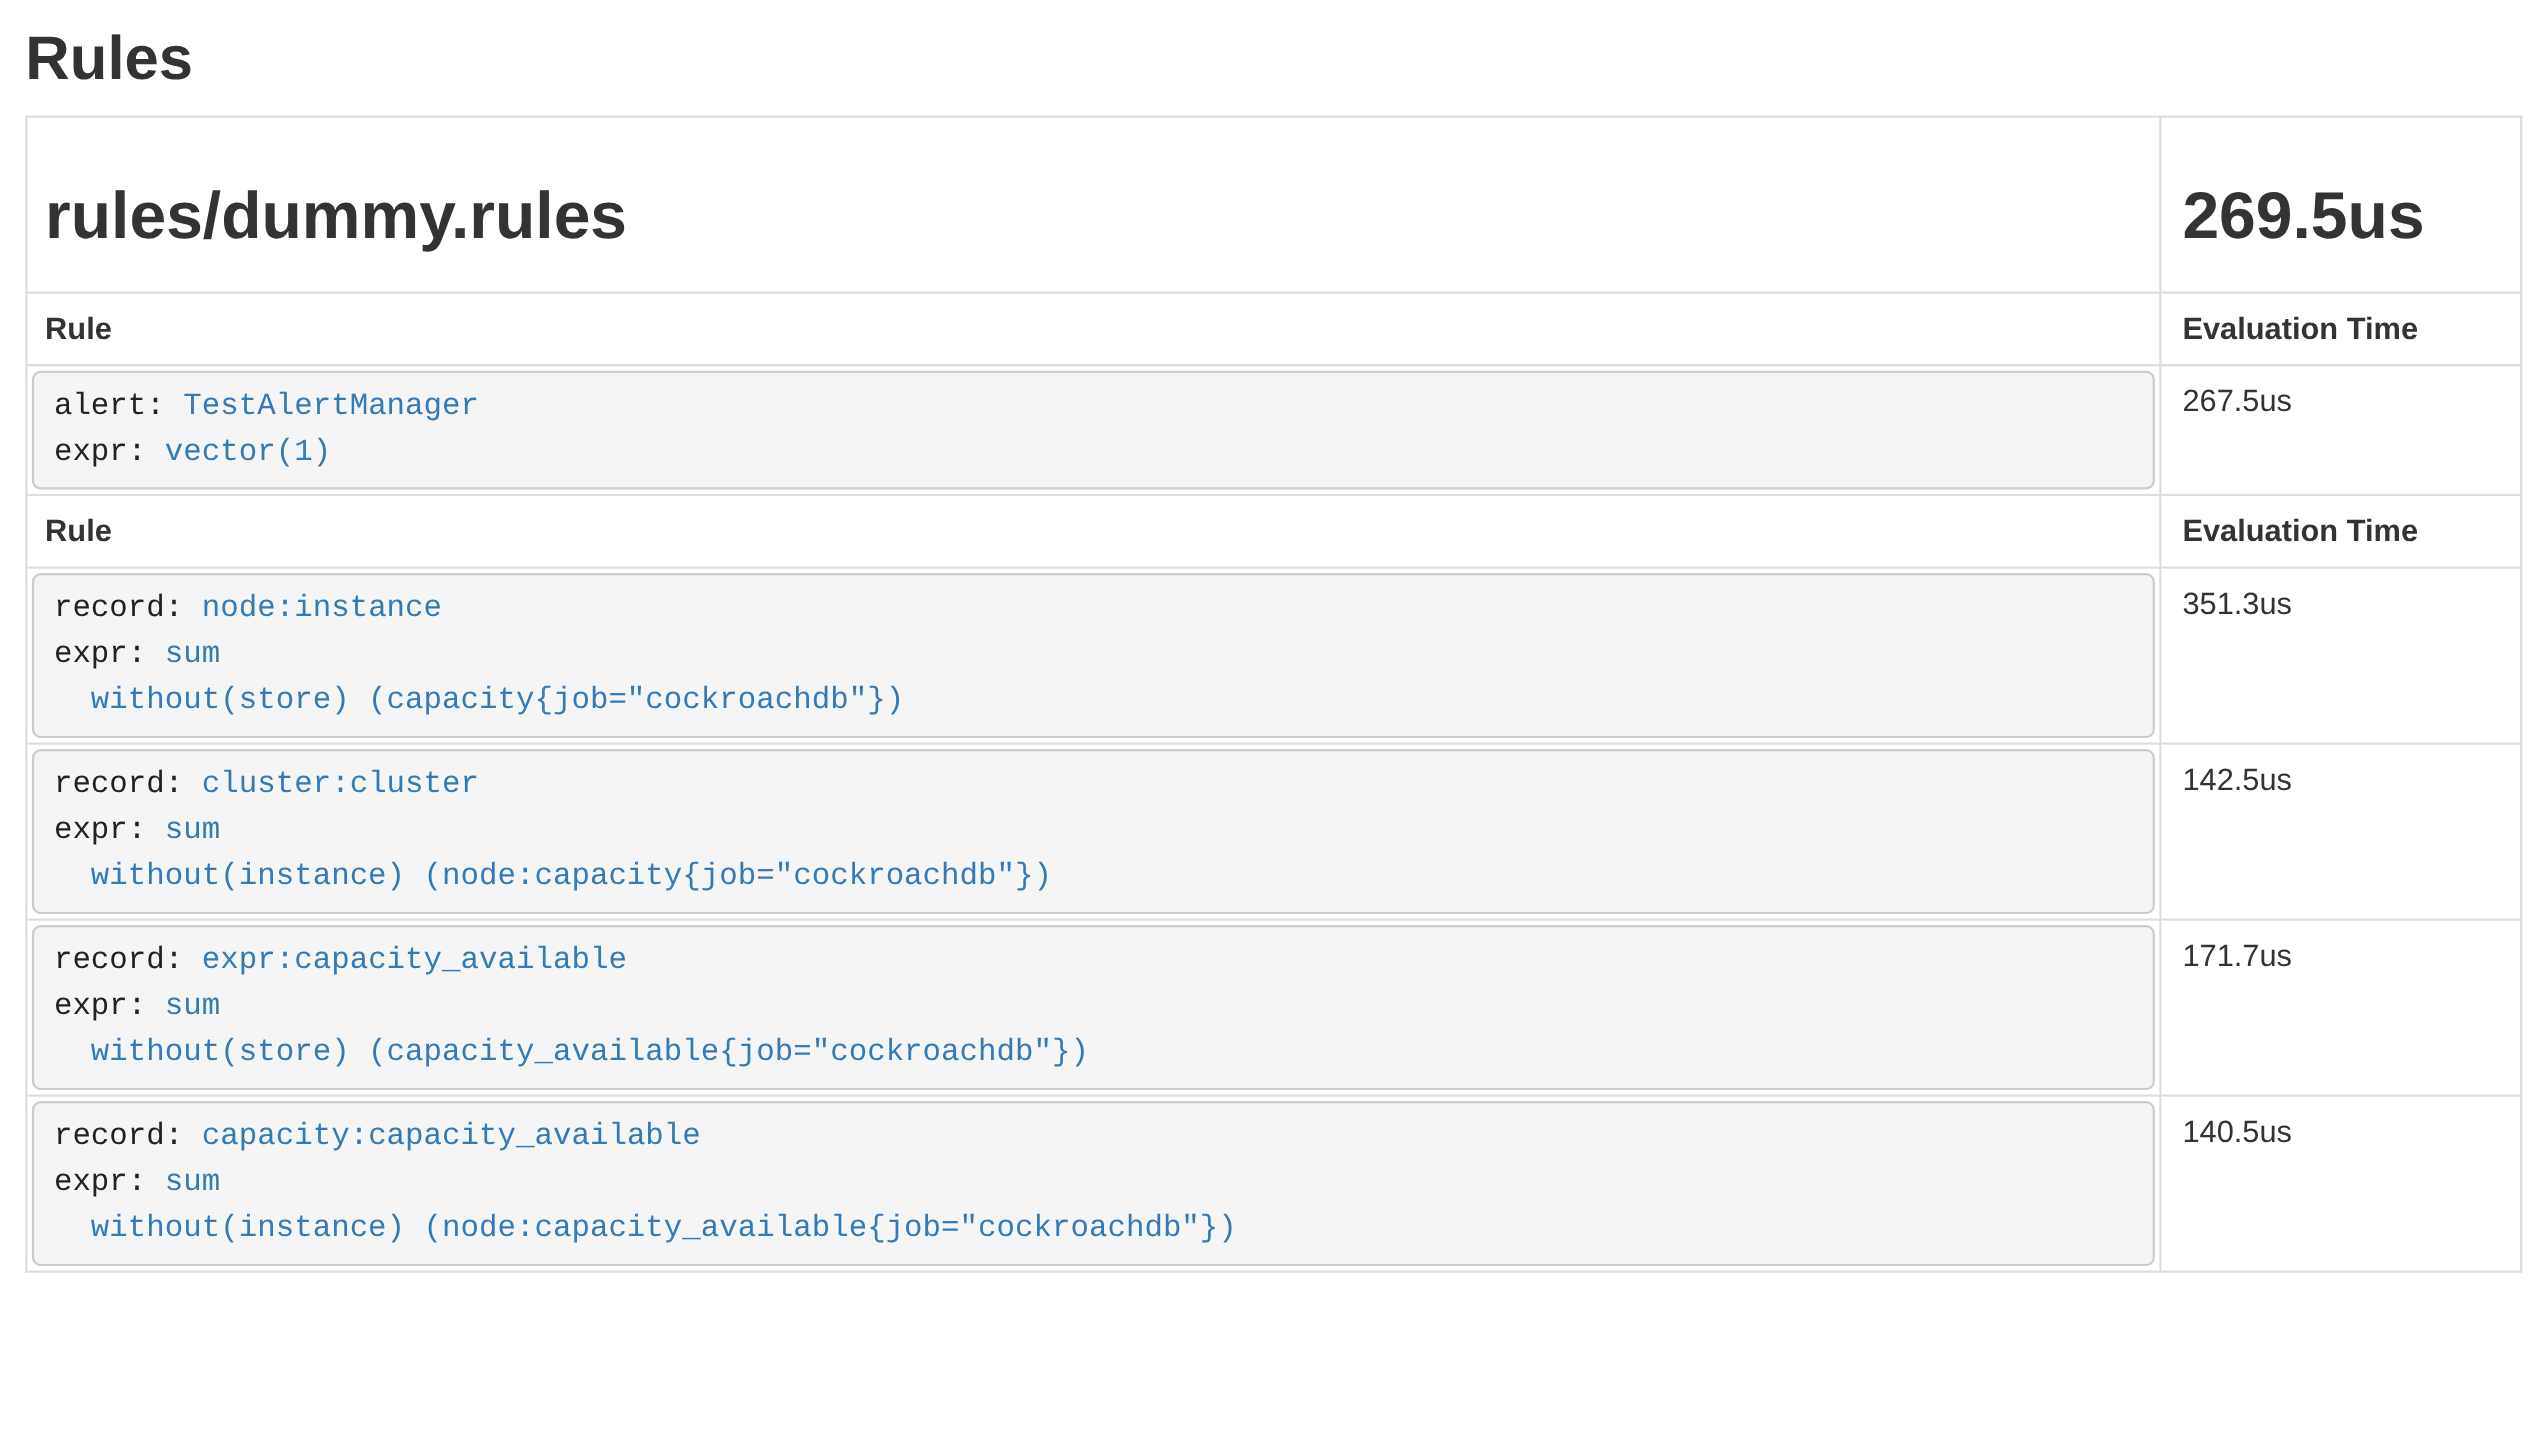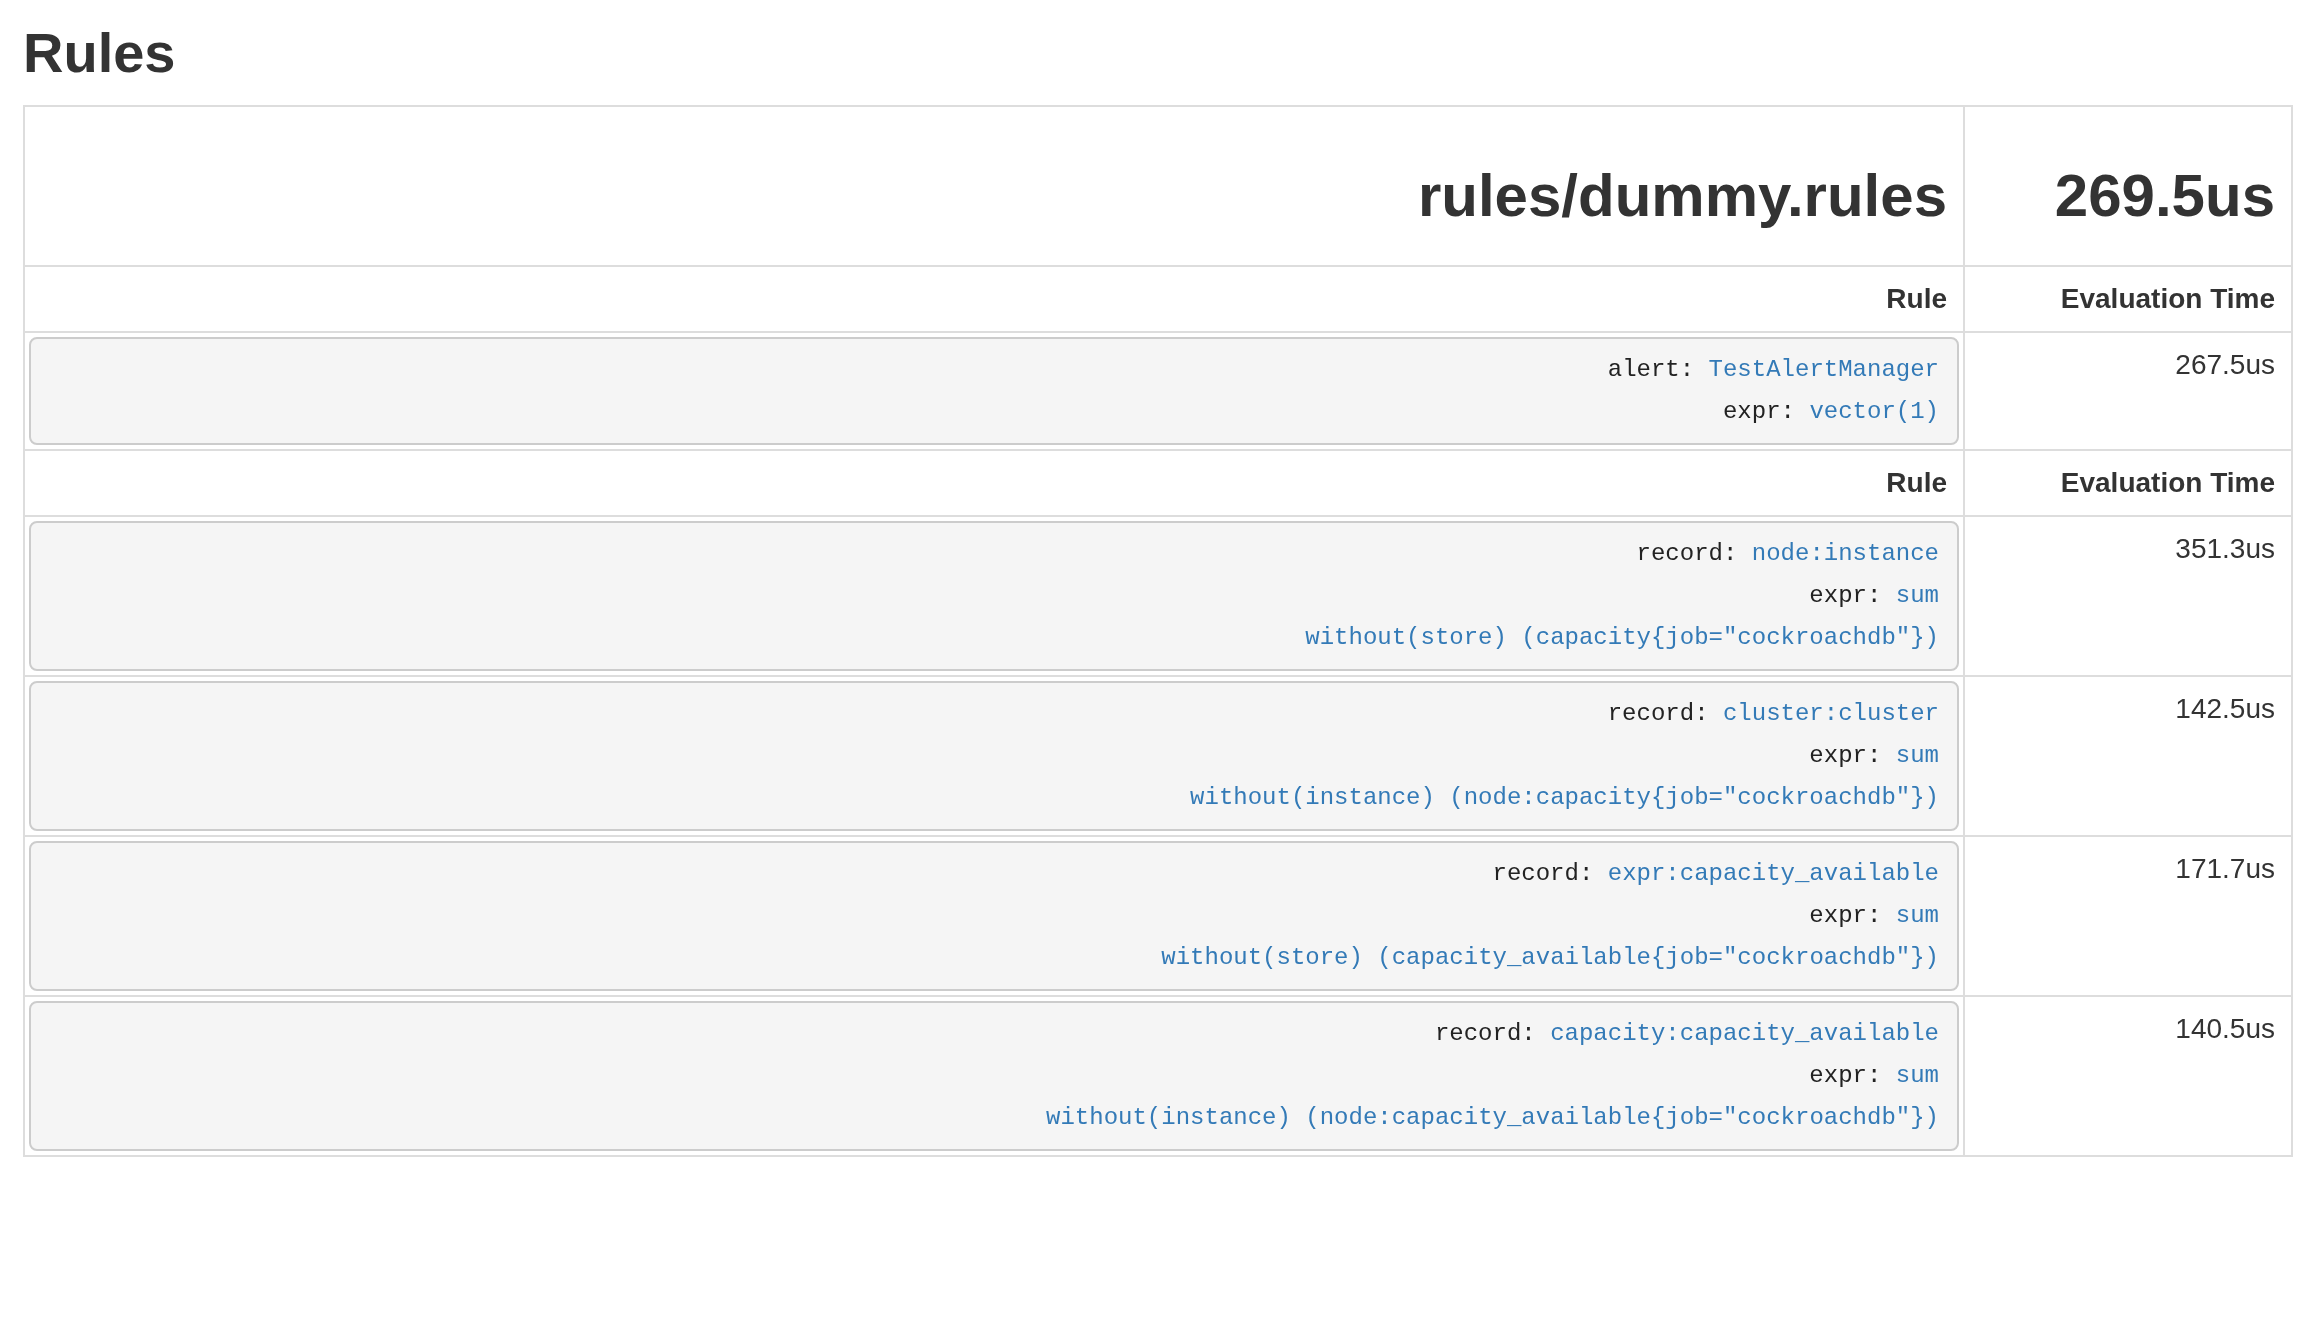--- a/index.html
+++ b/index.html
@@ -24,42 +24,42 @@
   table[data-name="rules-table"] {
     width: 100%;
     border-collapse: collapse;
     table-layout: fixed;
   }
   col.time-col { width: 328px; }
   td {
     border: 2px solid #dddddd;
     padding: 16px;
     vertical-align: top;
-    text-align: right;
+    text-align: left;
   }
   tr.group-row td { vertical-align: middle; }
   h2.group-heading {
     font-size: 60px;
     font-weight: 700;
     line-height: 1.1;
     margin: 40px 0 20px 0;
     color: #333333;
     white-space: nowrap;
     overflow: hidden;
   }
   tr.col-header-row b { font-weight: 700; }
   td.rule-cell { padding: 4px; }
   pre.rule-source {
     margin: 0;
     padding: 10px 18px;
     background: #f5f5f5;
     border: 2px solid #cccccc;
     border-radius: 8px;
     font-family: "Liberation Mono", "DejaVu Sans Mono", monospace;
-    font-size: 24px;
+    font-size: 28px;
     line-height: 42px;
     color: #222222;
     white-space: pre;
     overflow: hidden;
   }
   pre.rule-source a {
     color: #337ab7;
     text-decoration: none;
     cursor: pointer;
   }

